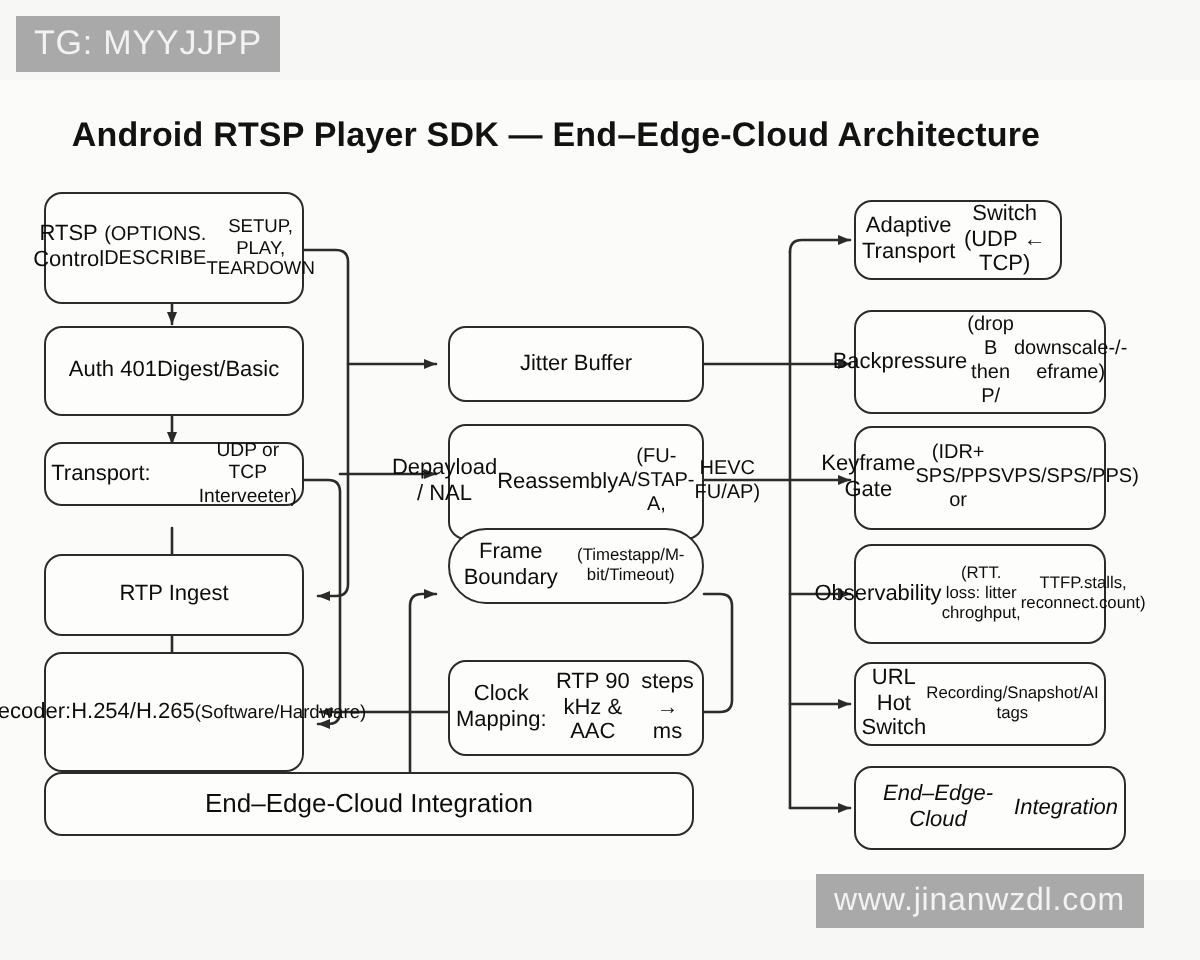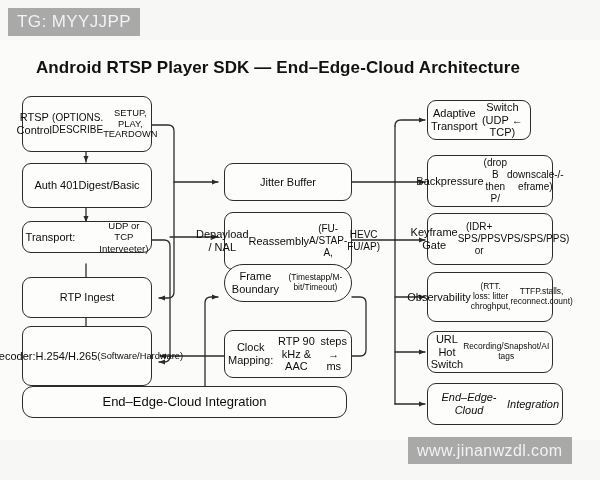--- a/index.html
+++ b/index.html
@@ -136,21 +136,21 @@
   <div class="node" style="left:22px;top:277px;width:130px;height:41px;">
     <div class="l1">RTP Ingest</div>
   </div>
 
   <div class="node" style="left:22px;top:326px;width:130px;height:60px;">
     <div class="l1">Decoder:</div>
     <div class="l1">H.254/H.265</div>
     <div class="l3">(Software/Hardware)</div>
   </div>
 
-  <div class="node" style="left:22px;top:386px;width:325px;height:32px;border-radius:11px;">
+  <div class="node" style="left:22px;top:386px;width:325px;height:32px;">
     <div class="big">End–Edge-Cloud Integration</div>
   </div>
 
   <div class="node" style="left:224px;top:163px;width:128px;height:38px;">
     <div class="l1">Jitter Buffer</div>
   </div>
 
   <div class="node" style="left:224px;top:212px;width:128px;height:58px;text-align:center;">
     <div class="l1">Depayload / NAL</div>
     <div class="l1">Reassembly</div>

